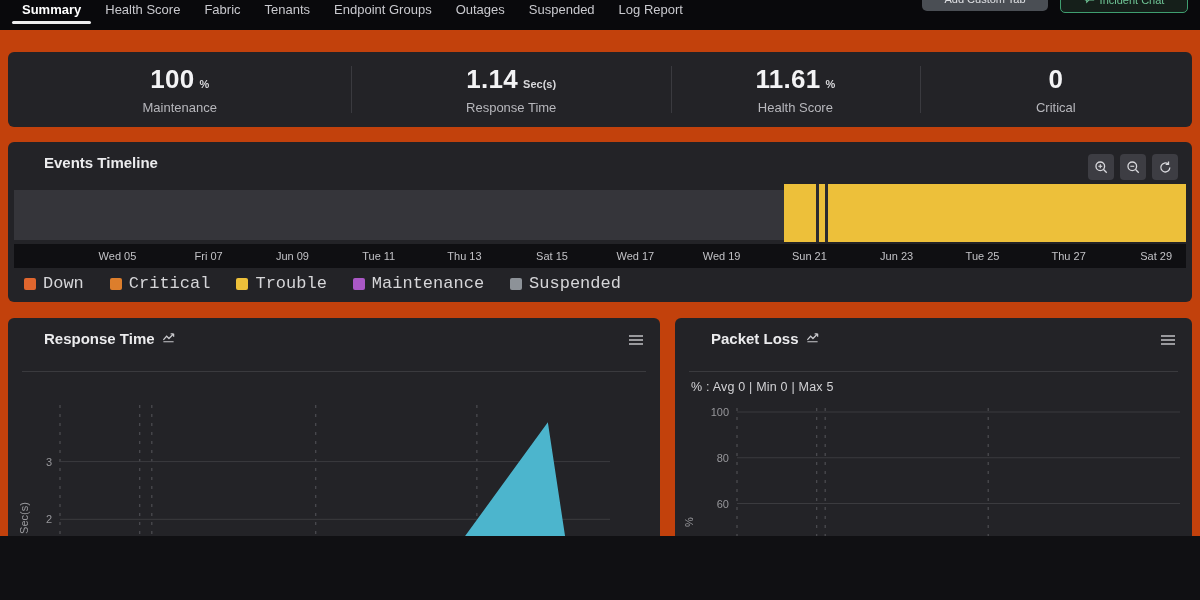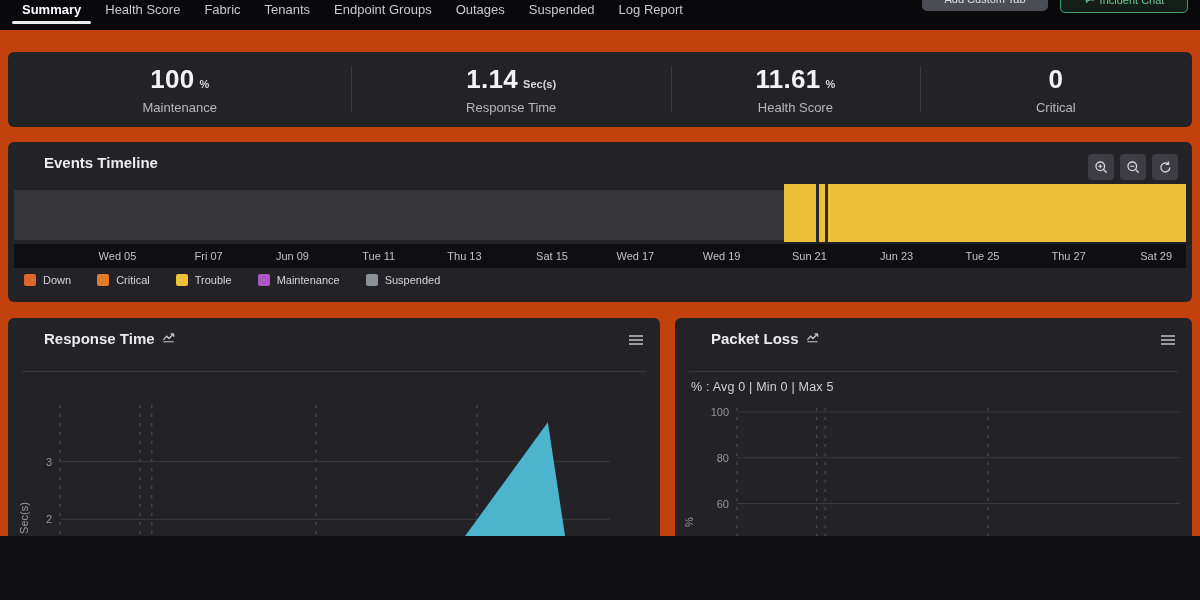--- a/index.html
+++ b/index.html
@@ -37,21 +37,21 @@
         justify-content:center;cursor:pointer;}
   .tl-track{position:absolute;left:6px;top:48px;width:1172px;height:50px;background:#35353a;}
   .tl-band{position:absolute;top:-6px;height:58px;}
   .tl-gap{position:absolute;top:-6px;height:58px;width:3px;background:#2b2b2f;}
   .tl-dates{position:absolute;left:6px;top:102px;width:1172px;height:24px;background:#0f0f12;
         display:flex;align-items:center;padding-left:36px;padding-right:14px;box-sizing:border-box;}
   .tl-date{flex:1;text-align:right;color:#c2c2c6;font-size:11px;}
   .legend{position:absolute;left:16px;top:132px;display:flex;gap:26px;align-items:center;}
   .legend-item{display:flex;align-items:center;gap:7px;cursor:pointer;}
   .legend-swatch{width:12px;height:12px;border-radius:2px;display:inline-block;}
-  .legend-label{color:#d6d6d9;font-size:11px;}
+  .legend-label{color:#d6d6d9;font-size:17px;font-family:Liberation Mono, monospace;}
   
   .resp{left:8px;top:318px;width:652px;height:292px;overflow:hidden;}
   .pack{left:675px;top:318px;width:517px;height:292px;overflow:hidden;}
   .panel-divider{position:absolute;left:14px;right:14px;top:53px;height:1px;background:#3a3a3e;}
   .stats-line{position:absolute;left:16px;top:62px;color:#d2d2d5;font-size:12.5px;letter-spacing:0.2px;}
   .menu-btn{position:absolute;right:16px;top:14px;cursor:pointer;}
   .chart-svg{position:absolute;left:0;top:0;}
   .hgrid{stroke:#3b3b3f;stroke-width:1;}
   .vdash{stroke:#56565b;stroke-width:1;stroke-dasharray:3,6;}
   .tick{fill:#97979b;font-size:11px;font-family:"Liberation Sans",sans-serif;}

